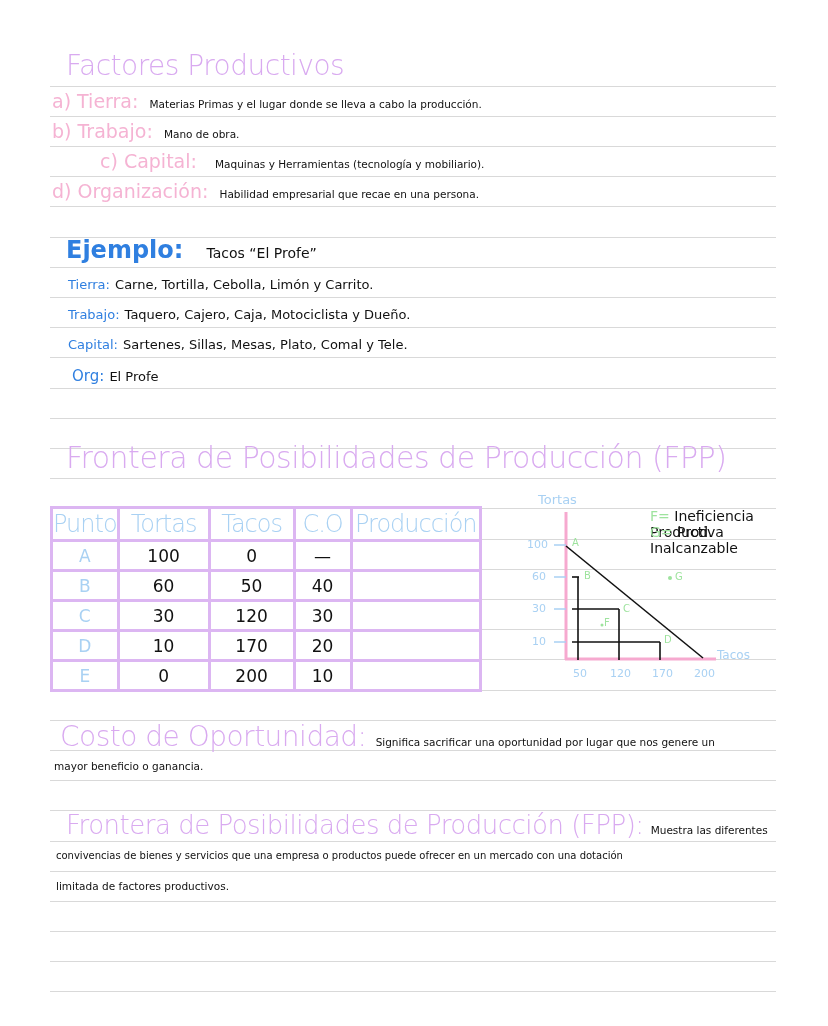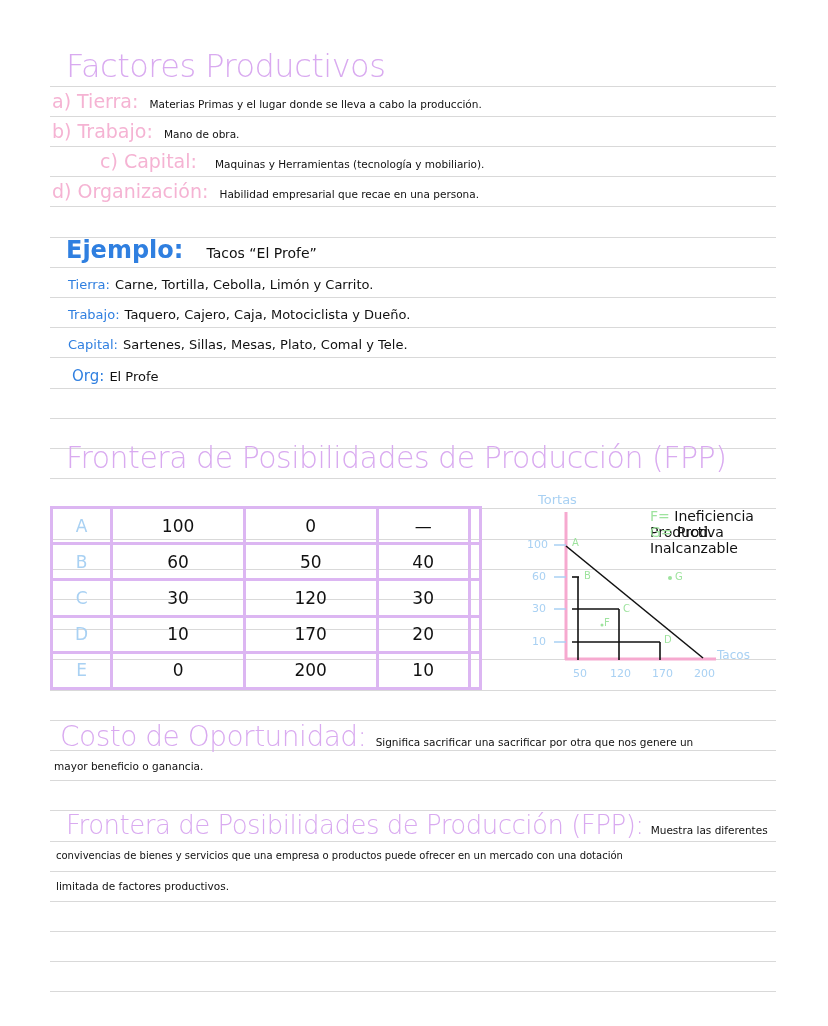--- a/index.html
+++ b/index.html
@@ -60,21 +60,21 @@
   <div class="rule" style="top:810px"></div>
   <div class="rule" style="top:841px"></div>
   <div class="rule" style="top:871px"></div>
   <div class="rule" style="top:901px"></div>
   <div class="rule" style="top:931px"></div>
   <div class="rule" style="top:961px"></div>
   <div class="rule" style="top:991px"></div>
 </div>
 
 <section>
-  <div class="abs title-lav" style="left:66px; top:44px; font-size:32px; line-height:44px;">Factores Productivos</div>
+  <div class="abs title-lav" style="left:66px; top:44px; font-size:28px; line-height:44px;">Factores Productivos</div>
 
   <div class="abs" style="left:52px; top:90px;">
     <span class="pink" style="font-size:19px;">a) Tierra:</span>
     <span class="ink small" style="margin-left:6px;">Materias Primas y el lugar donde se lleva a cabo la producción.</span>
   </div>
   <div class="abs" style="left:52px; top:120px;">
     <span class="pink" style="font-size:19px;">b) Trabajo:</span>
     <span class="ink small" style="margin-left:6px;">Mano de obra.</span>
   </div>
   <div class="abs" style="left:52px; top:150px;">
@@ -107,20 +107,27 @@
   <div class="abs" style="left:72px; top:366px;">
     <span class="blue" style="font-size:15px;">Org:</span>
     <span class="ink mid">El Profe</span>
   </div>
 </section>
 
 <div class="abs title-lav" style="left:66px; top:438px; font-size:30px; line-height:40px;">Frontera de Posibilidades de Producción (FPP)</div>
 
 <table class="tbl">
   <tbody>
+      <tr>
+    <th style="width:63px">Punto</th>
+    <th style="width:88px">Tortas</th>
+    <th style="width:82px">Tacos</th>
+    <th style="width:54px">C.O</th>
+    <th>Producción</th>
+  </tr>
   <tr>
     <td class="pt">A</td>
     <td>100</td>
     <td>0</td>
     <td>—</td>
     <td></td>
   </tr>
   <tr>
     <td class="pt">B</td>
     <td>60</td>
@@ -203,21 +210,21 @@
   </div>
   <div class="legend" style="left:140px; top:34px;">
     <span style="color:#9ee39e;">G</span><span style="color:#9ee39e;">=</span>
     <span>Prod. Inalcanzable</span>
   </div>
 </div>
 
 <section>
   <div class="abs" style="left:60px; top:720px;">
     <span class="title-lav" style="font-size:28px;">Costo de Oportunidad:</span>
-    <span class="ink small" style="margin-left:4px;">Significa sacrificar una sacrificar por otra que nos genere un</span>
+    <span class="ink small" style="margin-left:4px;">Significa sacrificar una oportunidad por lugar que nos genere un</span>
   </div>
   <div class="abs ink small" style="left:54px; top:760px;">mayor beneficio o ganancia.</div>
 </section>
 
 <section>
   <div class="abs" style="left:56px; top:810px;">
     <span class="title-lav" style="font-size:26px;margin-left:10px;">Frontera de Posibilidades de Producción (FPP):</span>
     <span class="ink small" style="margin-left:2px;">Muestra las diferentes</span>
   </div>
   <div class="abs ink" style="left:56px; top:850px; font-size:10px;">convivencias de bienes y servicios que una empresa o productos puede ofrecer en un mercado con una dotación</div>

